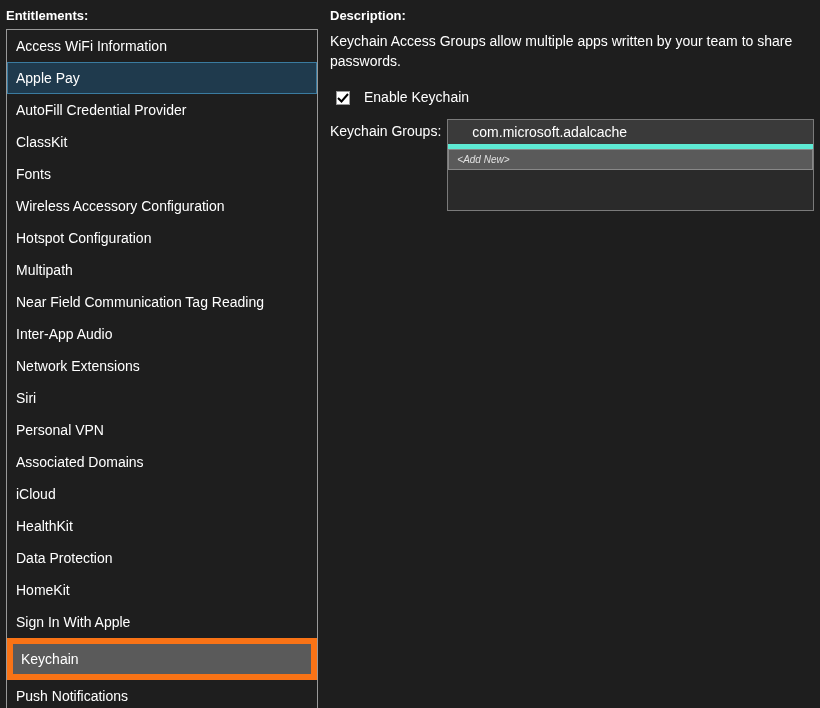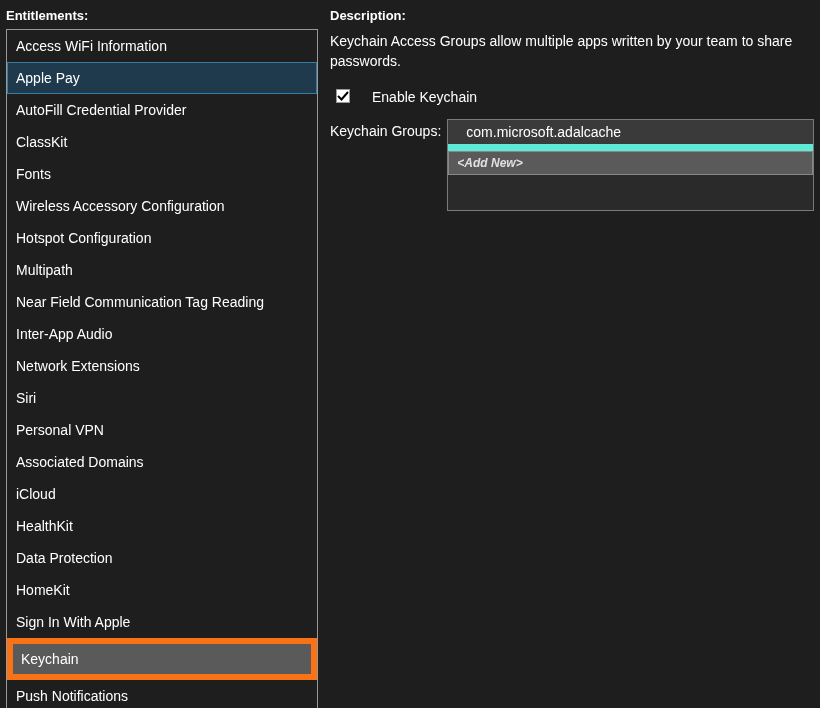--- a/index.html
+++ b/index.html
@@ -59,22 +59,22 @@
     }
     .description-text {
       color: #ffffff;
       font-size: 14px;
       line-height: 20px;
       margin-bottom: 18px;
       padding-top: 2px;
     }
     .checkbox-row {
       display: flex;
-      align-items: flex-start;
-      gap: 22px;
+      align-items: flex-end;
+      gap: 14px;
       margin-bottom: 14px;
       margin-left: 6px;
     }
     .checkbox {
       width: 14px;
       height: 14px;
       border: 1px solid #999999;
       background: #ffffff;
       display: flex;
       align-items: center;
@@ -100,35 +100,34 @@
       padding-top: 4px;
       white-space: nowrap;
     }
     .groups-box {
       flex: 1;
       border: 1px solid #7a7a7a;
       background: #2a2a2a;
       height: 92px;
     }
     .groups-entry {
-      padding: 4px 18px;
+      padding: 4px 24px;
       color: #ffffff;
       font-size: 14px;
-      border-bottom: 7px solid #5eead4;
+      border-bottom: 5px solid #5eead4;
       background: #3a3a3a;
     }
     .groups-addnew {
       padding: 4px 8px;
       font-style: italic;
       color: #e0e0e0;
-      font-size: 12px;
+      font-size: 10px;
       background: #5a5a5a;
       border: 1px solid #888888;
       cursor: pointer;
-      font-weight: bold;
     }
   </style>
 </head>
 <body>
 
 <div class="container">
   <div class="left-panel">
     <div class="panel-header">Entitlements:</div>
     <div class="list-box" id="entitlements-list">
         <div class="list-item">Access WiFi Information</div>

